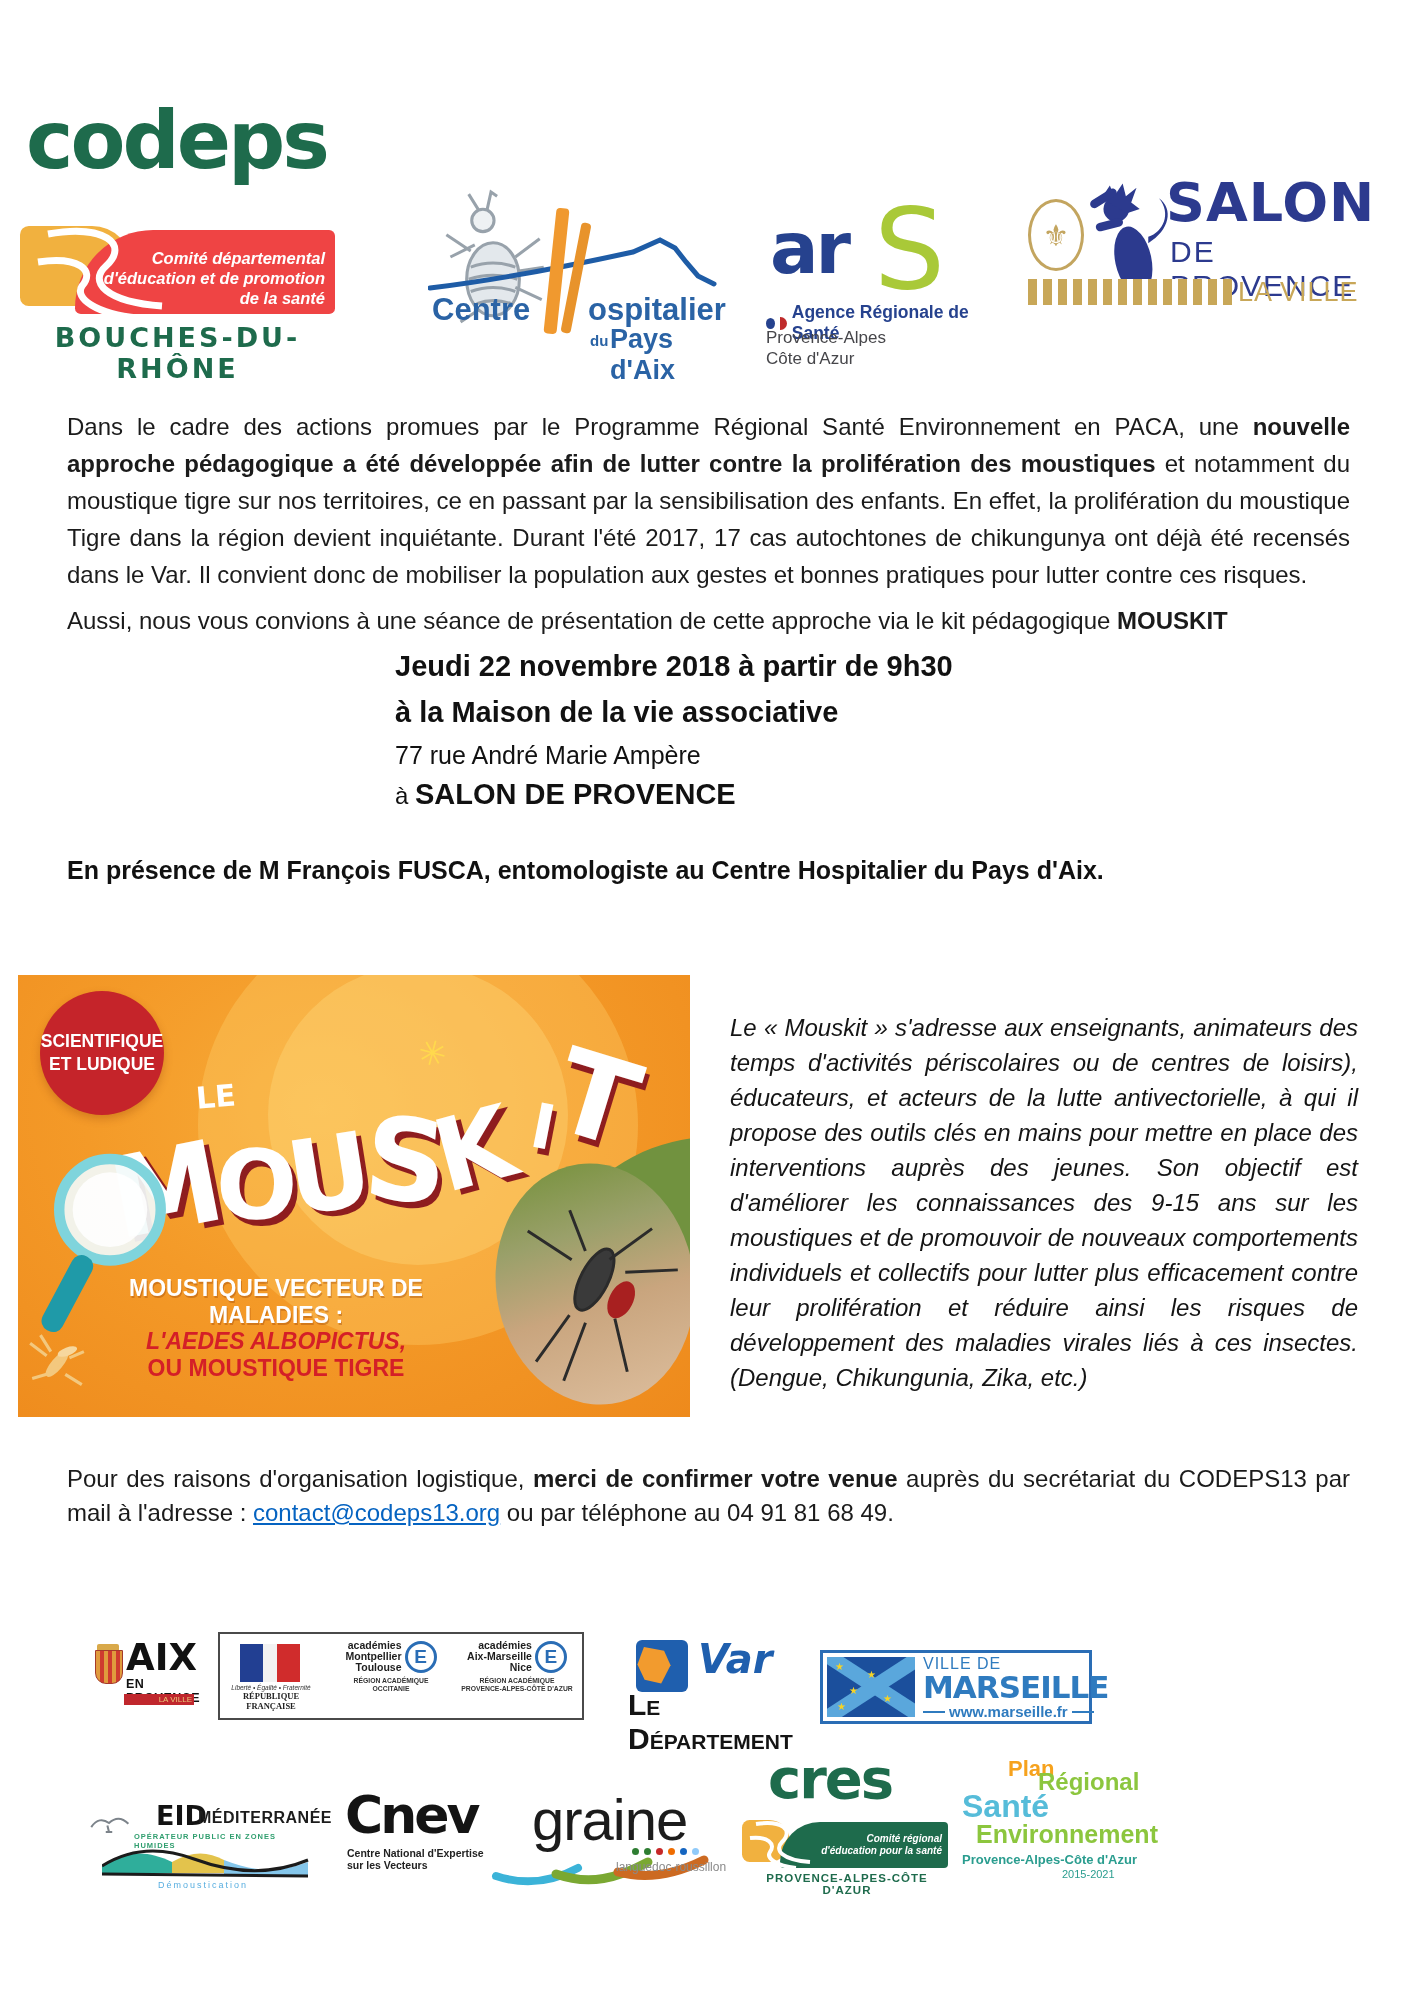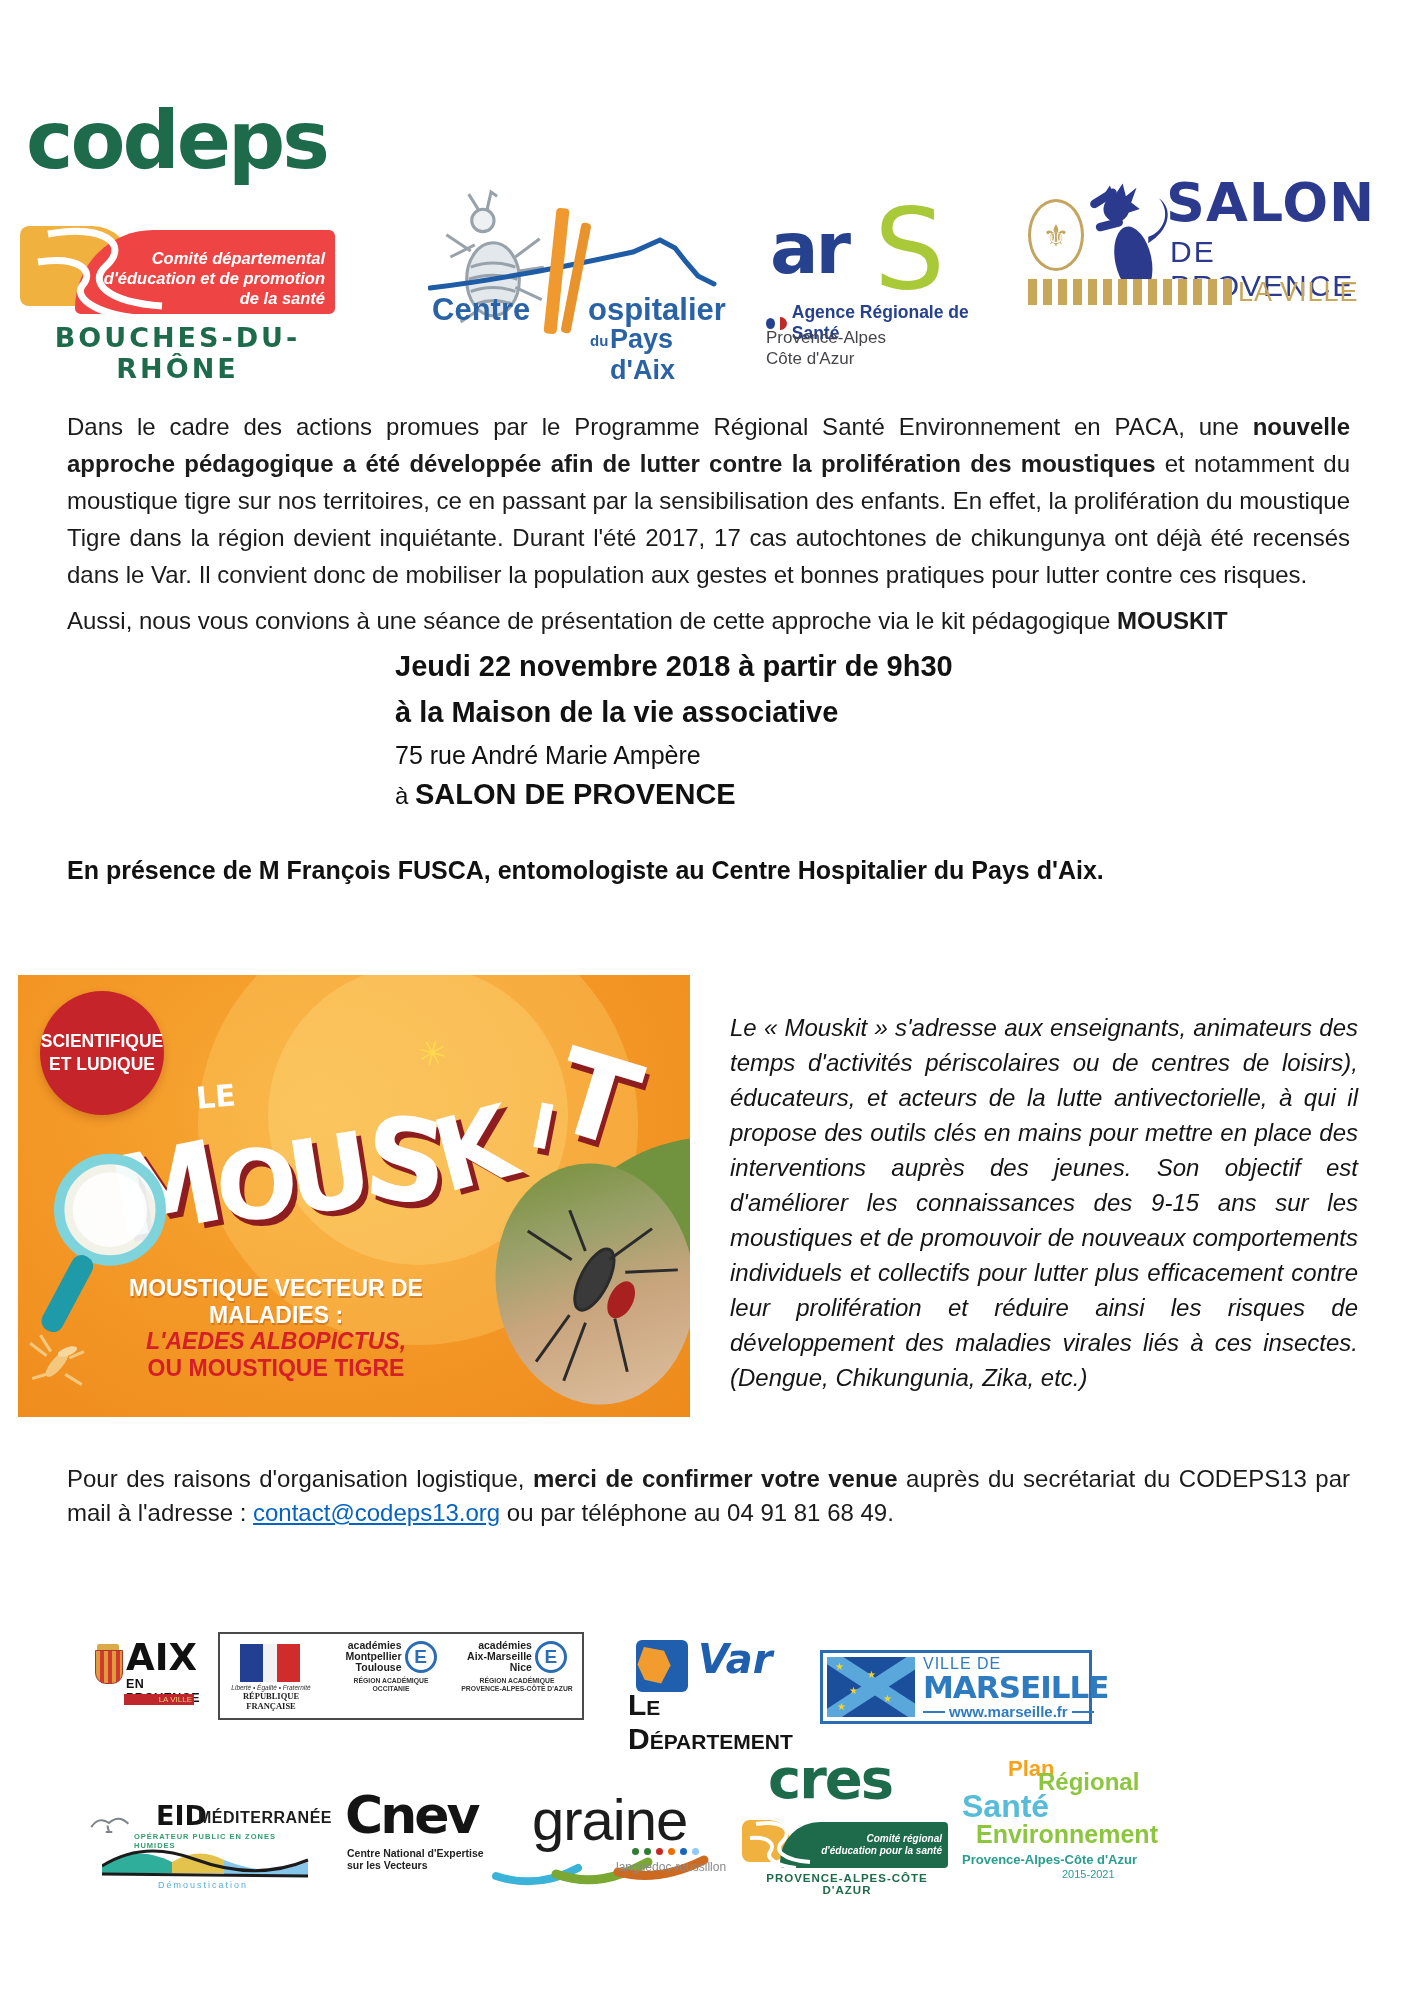--- a/index.html
+++ b/index.html
@@ -275,21 +275,21 @@
     <div class="salon-bars"></div>
     <div class="salon-tag">LA VILLE</div>
   </div>
 
   <div class="bodytext p1"><span>Dans le cadre des actions promues par le Programme Régional Santé Environnement en PACA, une </span><b class="strong">nouvelle approche pédagogique a été développée afin de lutter contre la prolifération des moustiques</b><span> et notamment du moustique tigre sur nos territoires, ce en passant par la sensibilisation des enfants.  En effet, la prolifération du moustique Tigre dans la région devient inquiétante. Durant l'été 2017, 17 cas autochtones de chikungunya ont déjà été recensés dans le Var. Il convient donc de mobiliser la population aux gestes et bonnes pratiques pour lutter contre ces risques.</span></div>
 
   <div class="bodytext p2"><span>Aussi, nous vous convions à une séance de présentation de cette approche via le kit pédagogique </span><b class="strong">MOUSKIT</b></div>
 
   <div class="ev ev1">Jeudi 22 novembre 2018 à partir de 9h30</div>
   <div class="ev ev2">à la Maison de la vie associative</div>
-  <div class="ev ev3">75 rue André Marie Ampère</div>
+  <div class="ev ev3">77 rue André Marie Ampère</div>
   <div class="ev ev4"><span>à </span><span class="big">SALON DE PROVENCE</span></div>
   <div class="presence">En présence de M François FUSCA, entomologiste au Centre Hospitalier du Pays d'Aix.</div>
 
   <div class="abs poster">
     <div class="mk-ring1"></div>
     <div class="mk-ring2"></div>
     <div class="mk-green"></div>
     <div class="mk-photo">
       <svg viewBox="0 0 200 245" style="width:100%;height:100%;">
         <g stroke="#2b2b2b" stroke-width="3" fill="none">

